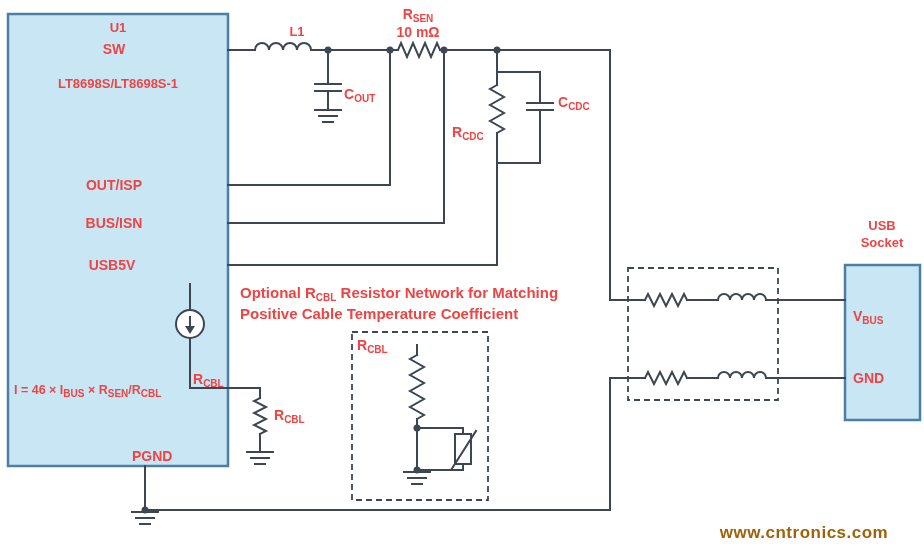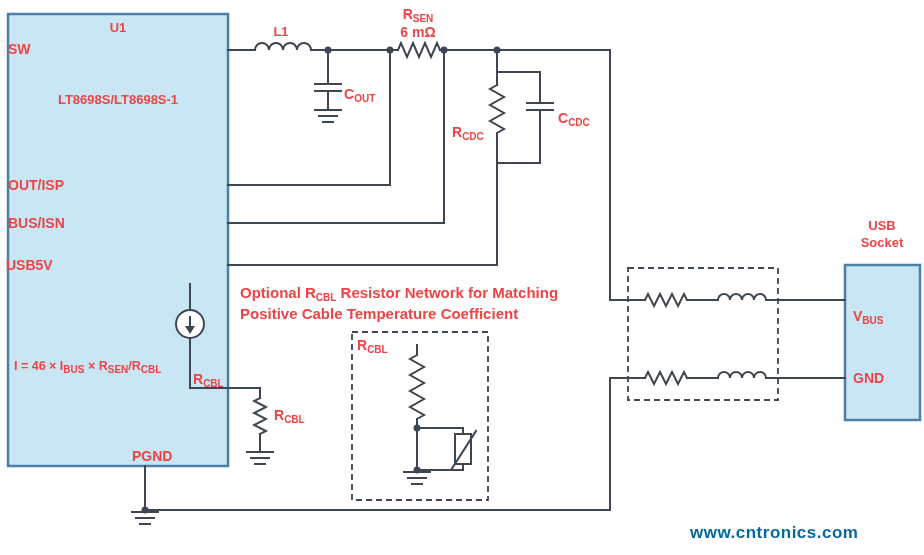--- a/index.html
+++ b/index.html
@@ -4,25 +4,25 @@
 <style>
   html,body{margin:0;padding:0;background:#ffffff;}
   .stage{
     position:relative;width:924px;height:555px;background:#ffffff;
     font-family:"Liberation Sans","DejaVu Sans",sans-serif;color:#333f48;overflow:hidden;
   }
   .stage svg{position:absolute;left:0;top:0;}
   .lbl{position:absolute;font-weight:700;font-size:14px;line-height:1.28;color:#ef4444;white-space:nowrap;}
   .sub{font-size:10px;vertical-align:-3px;}
   .center{text-align:center;}
-  .right{text-align:left;}
+  .right{text-align:center;}
   .note{font-size:15px;}
   .big{font-size:13px;}
-  .formula{font-size:12.5px;}
-  .wm{font-size:17px;color:#0369a1;font-weight:700;letter-spacing:.5px;}
+  .formula{font-size:12.5px;margin-top:24px;}
+  .wm{font-size:17px;color:#a16207;font-weight:700;letter-spacing:.5px;}
 </style>
 </head>
 <body>
 
 <div class="stage">
 
   <svg width="924" height="555" viewBox="0 0 924 555">
 
     <rect x="8" y="14" width="220" height="452" fill="#c9e6f5" stroke="#4d7ea3" stroke-width="2.5"></rect>
 
@@ -89,40 +89,40 @@
       <circle cx="390" cy="50" r="3.5"></circle>
       <circle cx="444" cy="50" r="3.5"></circle>
       <circle cx="497" cy="50" r="3.5"></circle>
       <circle cx="145" cy="510" r="3.5"></circle>
       <circle cx="417" cy="428" r="3.5"></circle>
       <circle cx="417" cy="470" r="3.5"></circle>
     </g>
   </svg>
 
   <div class="lbl center big" style="left:8px;top:20px;width:220px">U1</div>
-  <div class="lbl center big" style="left:8px;top:92px;width:220px">LT8698S/LT8698S-1</div>
+  <div class="lbl center big" style="left:8px;top:76px;width:220px">LT8698S/LT8698S-1</div>
 
   <div class="lbl right" style="left:8px;top:41px;width:212px">SW</div>
   <div class="lbl right" style="left:8px;top:177px;width:212px">OUT/ISP</div>
   <div class="lbl right" style="left:8px;top:215px;width:212px">BUS/ISN</div>
   <div class="lbl right" style="left:6px;top:257px;width:212px">USB5V</div>
   <div class="lbl" style="left:193px;top:371px"><span>R</span><span class="sub">CBL</span></div>
   <div class="lbl" style="left:132px;top:448px">PGND</div>
 
   <div class="lbl formula" style="left:14px;top:358px"><span>I = 46 × I</span><span class="sub">BUS</span><span> × R</span><span class="sub">SEN</span><span>/R</span><span class="sub">CBL</span></div>
 
-  <div class="lbl center big" style="left:250px;top:24px;width:62px">L1</div>
+  <div class="lbl center big" style="left:266px;top:24px;width:62px">L1</div>
 
   <div class="lbl center" style="left:382px;top:6px;width:72px"><span>R</span><span class="sub">SEN</span></div>
-  <div class="lbl center" style="left:382px;top:24px;width:72px">6 mΩ</div>
+  <div class="lbl center" style="left:382px;top:24px;width:72px">10 mΩ</div>
 
   <div class="lbl" style="left:344px;top:86px"><span>C</span><span class="sub">OUT</span></div>
 
   <div class="lbl" style="left:452px;top:124px"><span>R</span><span class="sub">CDC</span></div>
-  <div class="lbl" style="left:558px;top:110px"><span>C</span><span class="sub">CDC</span></div>
+  <div class="lbl" style="left:558px;top:94px"><span>C</span><span class="sub">CDC</span></div>
 
   <div class="lbl note" style="left:240px;top:283px"><span>Optional R</span><span class="sub">CBL</span><span> Resistor Network for Matching</span></div>
   <div class="lbl note" style="left:240px;top:304px">Positive Cable Temperature Coefficient</div>
 
   <div class="lbl" style="left:357px;top:337px"><span>R</span><span class="sub">CBL</span></div>
 
 
   <div class="lbl" style="left:274px;top:407px"><span>R</span><span class="sub">CBL</span></div>
 
 

